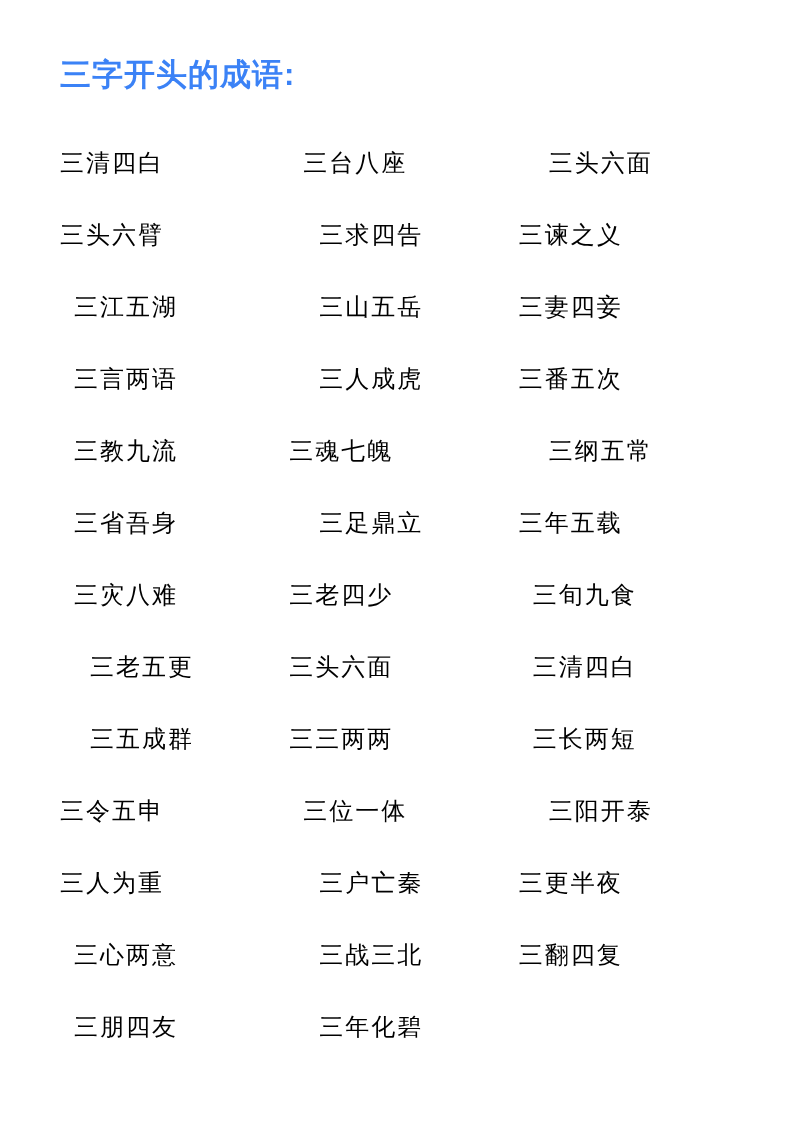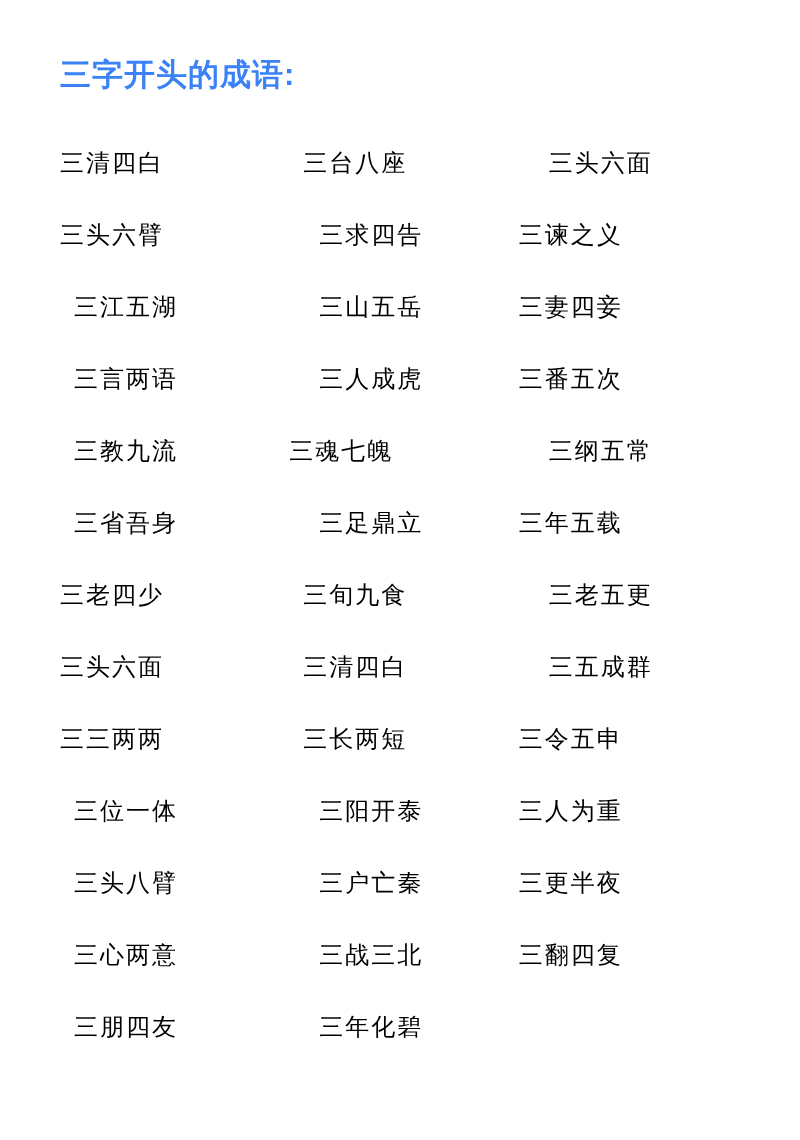--- a/index.html
+++ b/index.html
@@ -69,38 +69,38 @@
 
     <div class="idiom-cell col-0">三番五次</div>
     <div class="idiom-cell col-1">三教九流</div>
     <div class="idiom-cell col-0">三魂七魄</div>
 
     <div class="idiom-cell col-2">三纲五常</div>
     <div class="idiom-cell col-1">三省吾身</div>
     <div class="idiom-cell col-2">三足鼎立</div>
 
     <div class="idiom-cell col-0">三年五载</div>
+    <div class="idiom-cell col-1">三灾八难</div>
 
     <div class="idiom-cell col-0">三老四少</div>
     <div class="idiom-cell col-1">三旬九食</div>
     <div class="idiom-cell col-2">三老五更</div>
 
     <div class="idiom-cell col-0">三头六面</div>
     <div class="idiom-cell col-1">三清四白</div>
     <div class="idiom-cell col-2">三五成群</div>
 
     <div class="idiom-cell col-0">三三两两</div>
     <div class="idiom-cell col-1">三长两短</div>
 
     <div class="idiom-cell col-0">三令五申</div>
     <div class="idiom-cell col-1">三位一体</div>
     <div class="idiom-cell col-2">三阳开泰</div>
 
     <div class="idiom-cell col-0">三人为重</div>
-    <div class="idiom-cell col-1">三头八臂</div>
     <div class="idiom-cell col-2">三户亡秦</div>
 
     <div class="idiom-cell col-0">三更半夜</div>
     <div class="idiom-cell col-1">三心两意</div>
     <div class="idiom-cell col-2">三战三北</div>
 
     <div class="idiom-cell col-0">三翻四复</div>
     <div class="idiom-cell col-1">三朋四友</div>
     <div class="idiom-cell col-2">三年化碧</div>
   </div>

